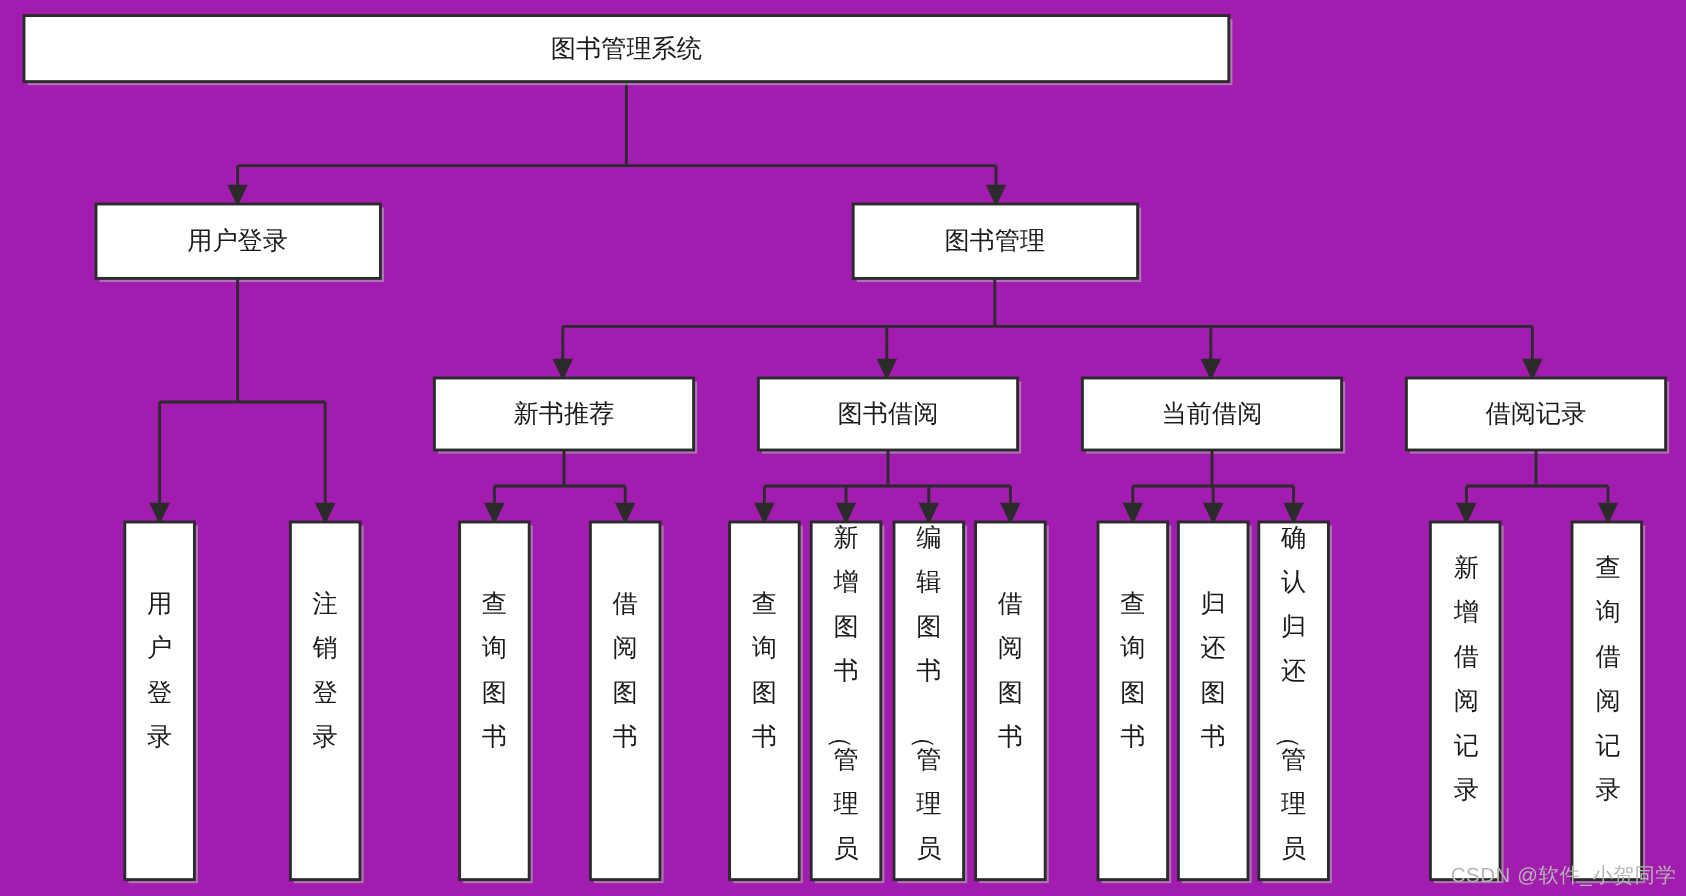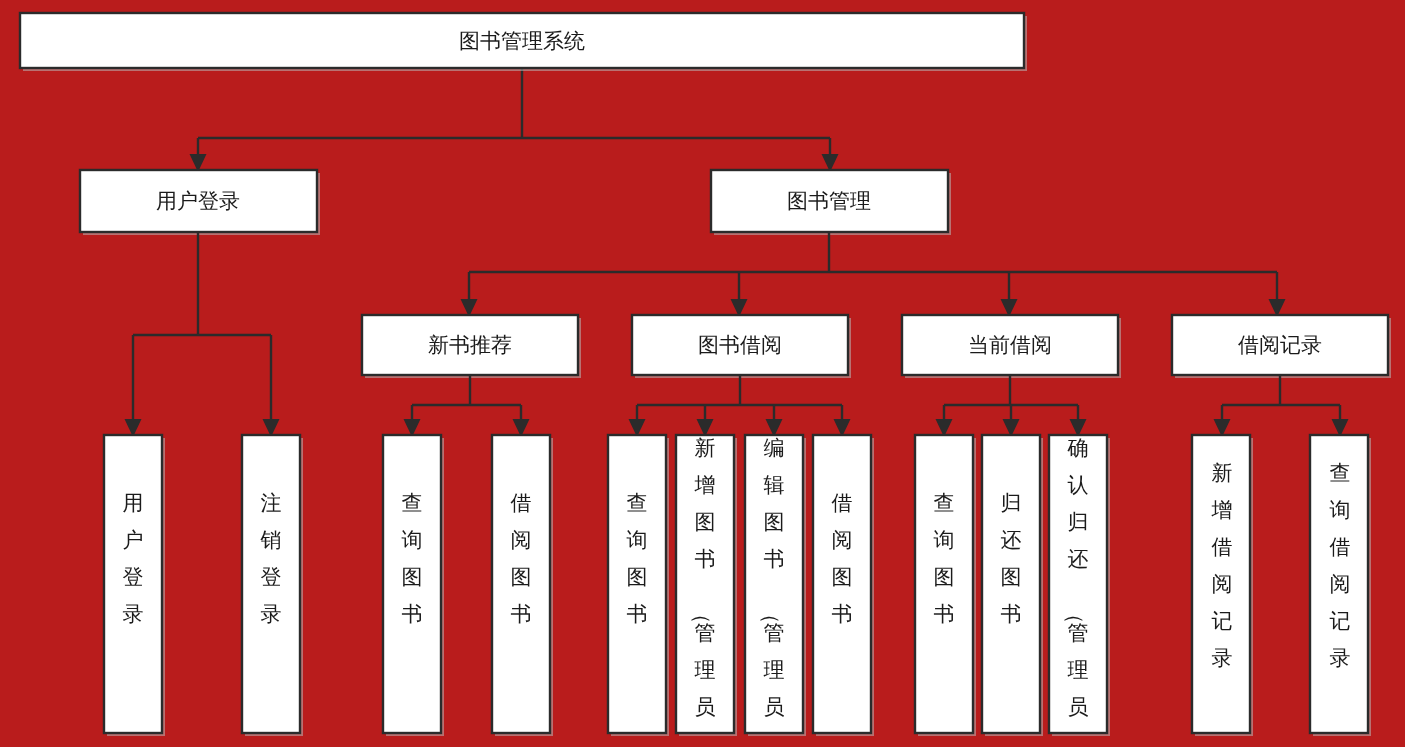--- a/index.html
+++ b/index.html
@@ -10,21 +10,21 @@
   body {
     width: 1405px;
     height: 747px;
     overflow: hidden;
     font-family: "Liberation Sans", "DejaVu Sans", sans-serif;
   }
   #diagram-root {
     position: relative;
     width: 1405px;
     height: 747px;
-    background: #b91c1c;
+    background: #a21caf;
   }
   svg.diagram-canvas {
     position: absolute;
     top: 0;
     left: 0;
     width: 1405px;
     height: 747px;
     display: block;
   }
   .node-box {
@@ -276,14 +276,15 @@
     </g>
 
     <g>
       <rect class="node-box-shadow" x="1313" y="438" width="58" height="298"></rect>
       <rect class="node-box" x="1310" y="435" width="58" height="298"></rect>
       <text class="node-label-vertical" x="1340" y="480"><tspan x="1340" dy="0">查</tspan><tspan x="1340" dy="37">询</tspan><tspan x="1340" dy="37">借</tspan><tspan x="1340" dy="37">阅</tspan><tspan x="1340" dy="37">记</tspan><tspan x="1340" dy="37">录</tspan></text>
     </g>
 
   </svg>
 
+  <div class="watermark-text">CSDN @软件_小贺同学</div>
 
 </div>
 
 </body></html>

